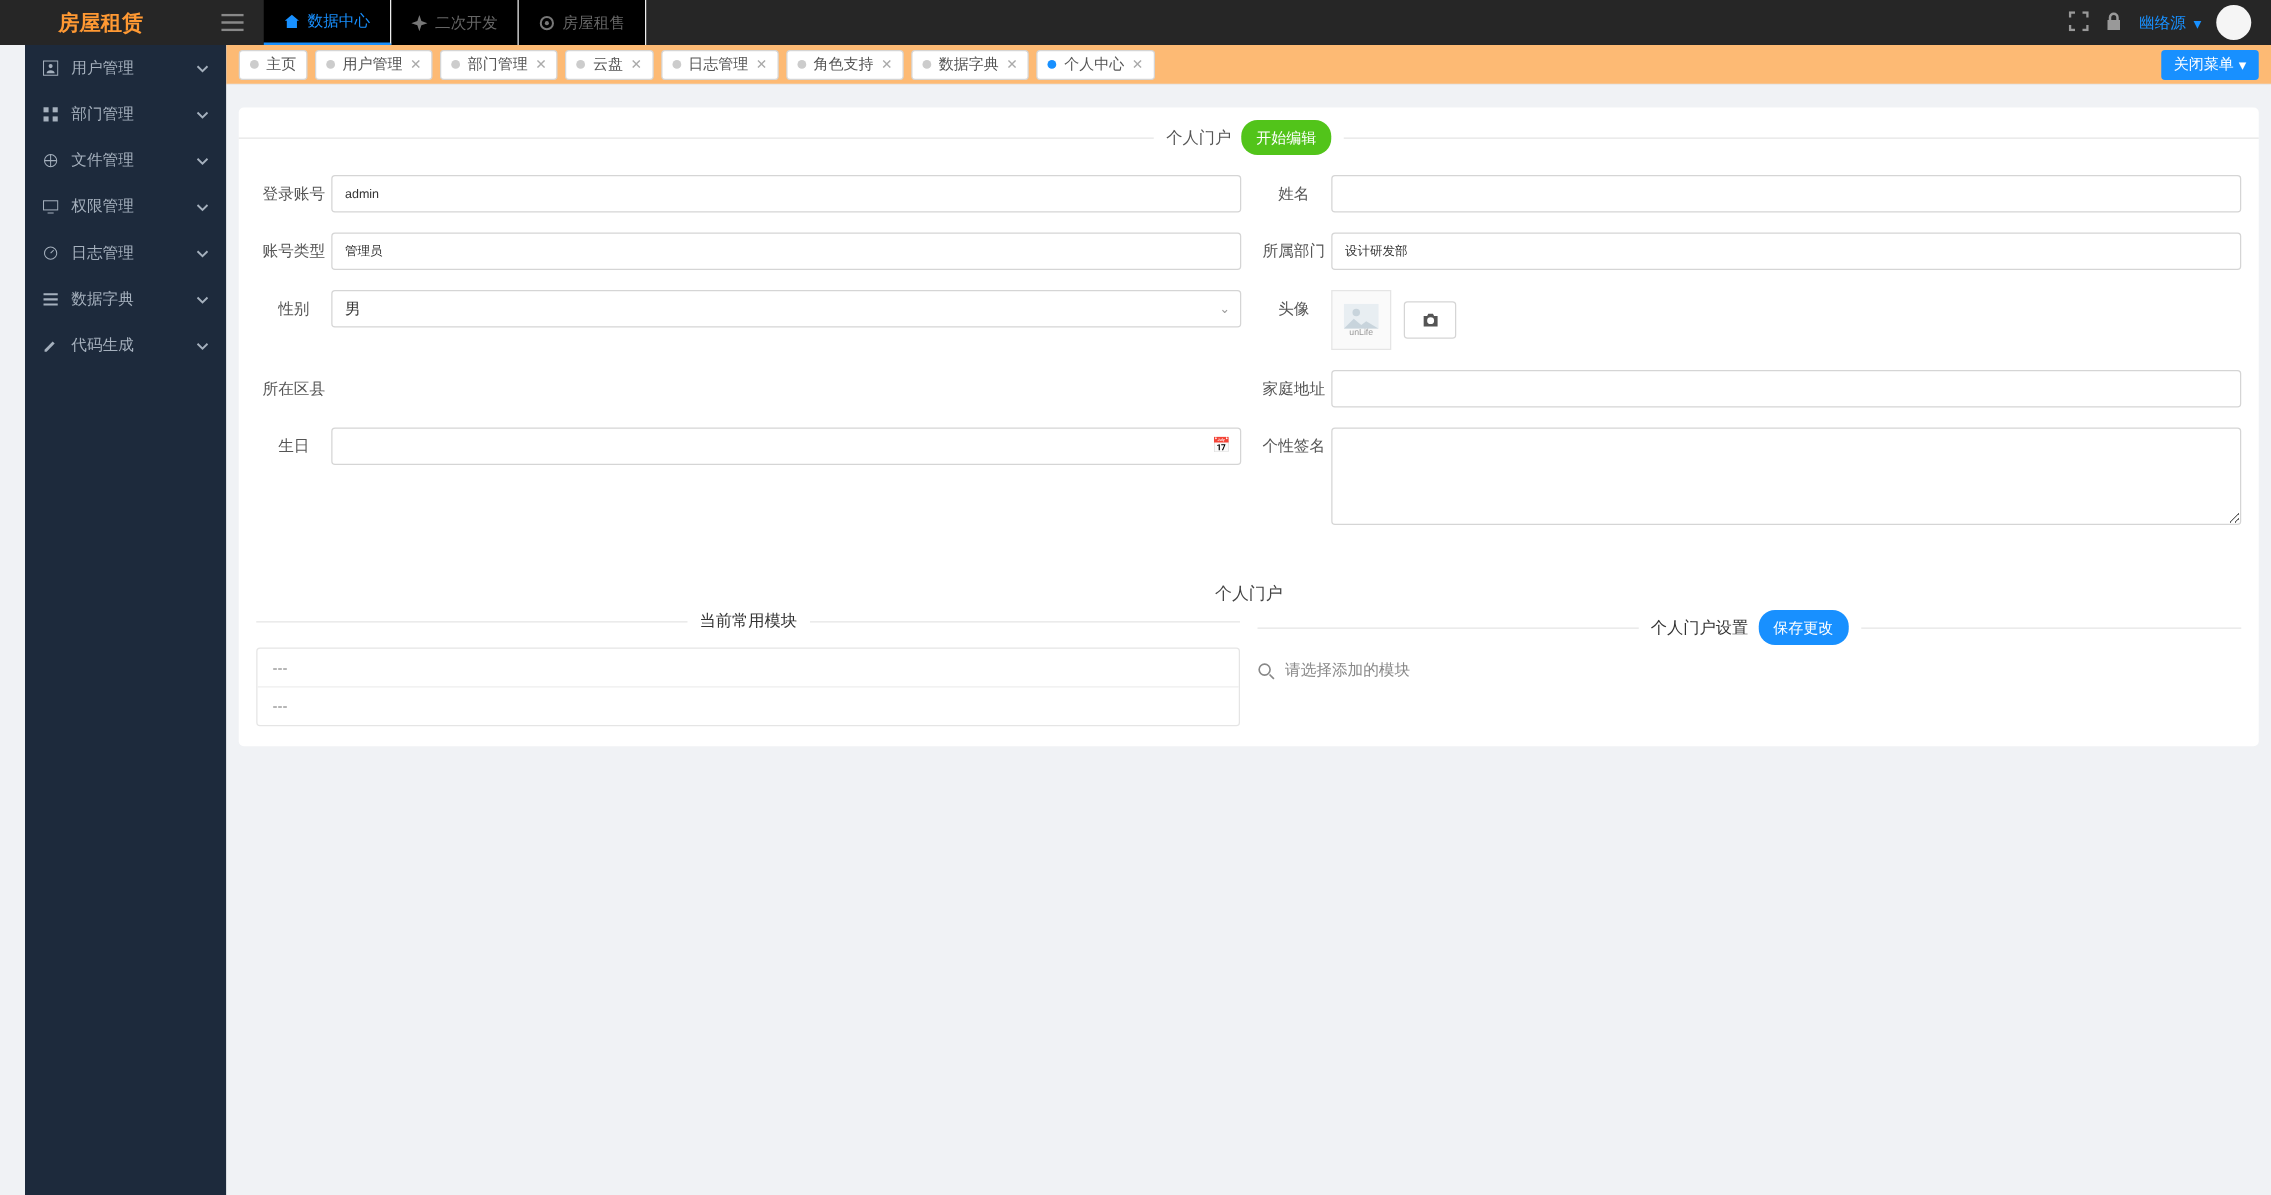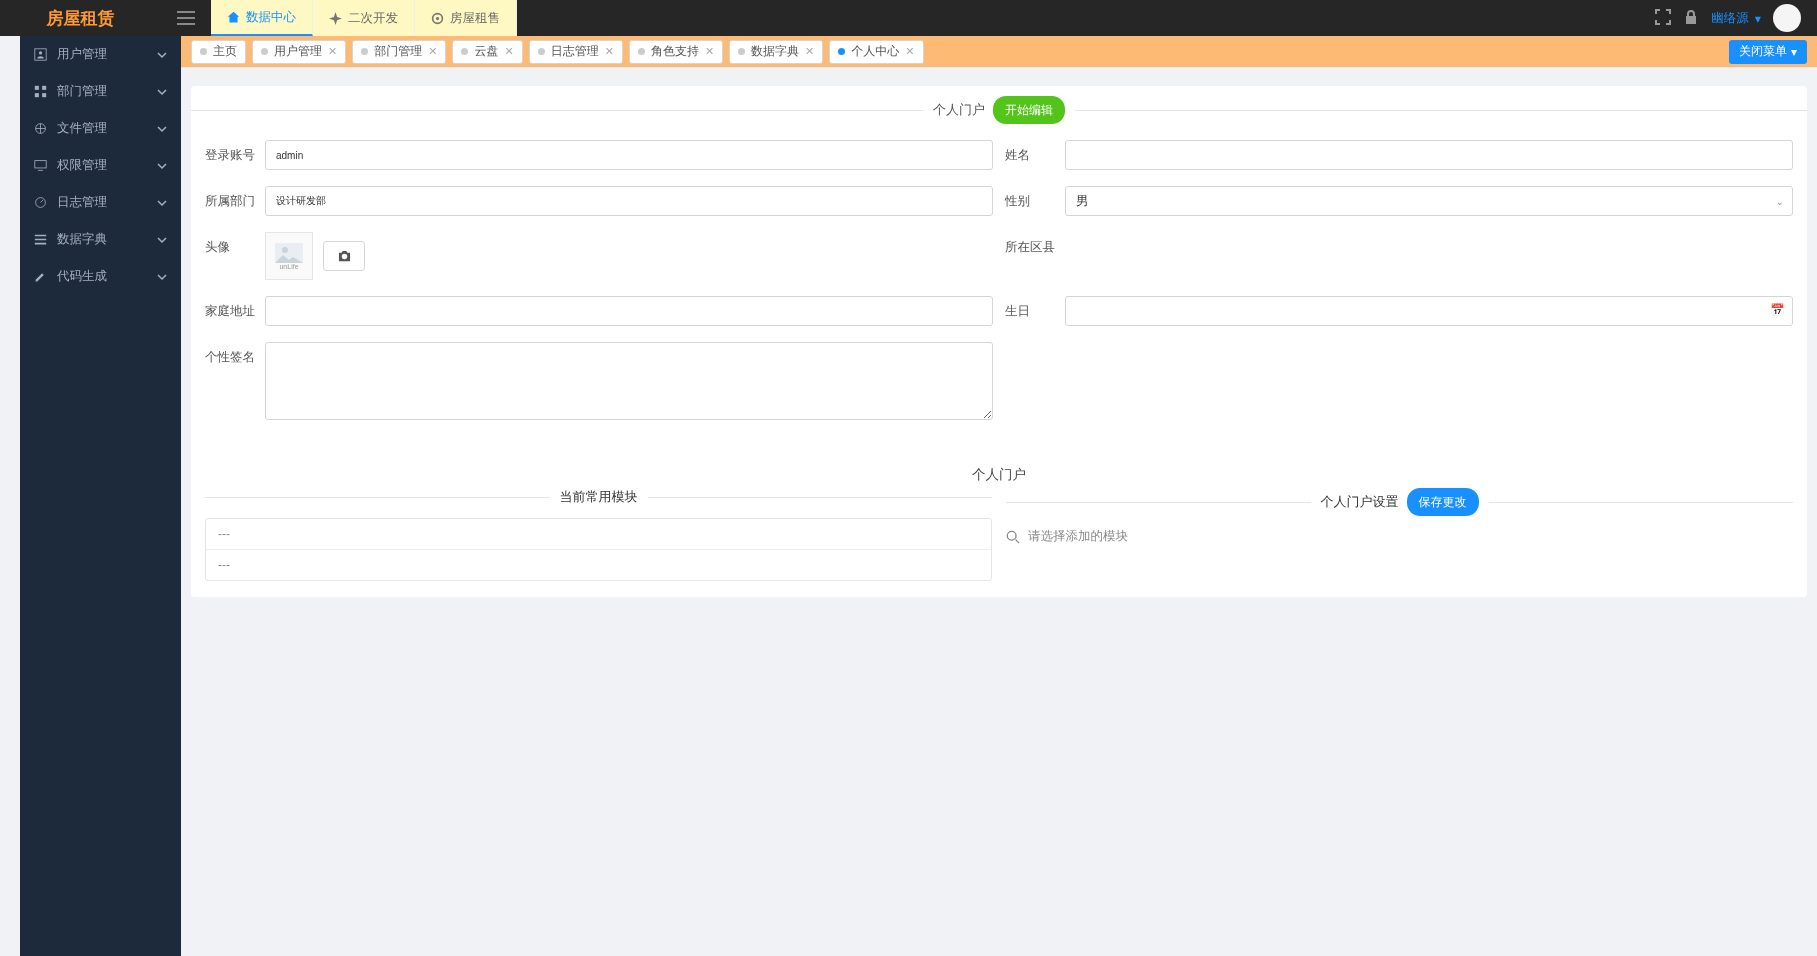--- a/index.html
+++ b/index.html
@@ -3,21 +3,21 @@
   <meta charset="utf-8">
   <style>
     * { box-sizing: border-box; margin: 0; padding: 0; }
     body { font-family: 'Microsoft YaHei', Arial, sans-serif; font-size: 13px; background: #f0f2f5; color: #333; }
     
     
     .topbar { height: 36px; background: #262626; display: flex; align-items: center; color: #fff; }
     .logo { width: 161px; height: 36px; display: flex; align-items: center; justify-content: center; font-size: 17px; font-weight: bold; color: #ff9933; }
     .toggle-btn { width: 50px; height: 36px; display: flex; align-items: center; justify-content: center; cursor: pointer; }
     .toggle-btn svg { width: 18px; height: 14px; }
-    .topnav { height: 36px; background: #fef9c3; display: flex; }
+    .topnav { height: 36px; background: #000000; display: flex; }
     .topnav-item { padding: 0 16px; display: flex; align-items: center; gap: 6px; color: #666; cursor: pointer; font-size: 12.5px; border-right: 1px solid #eee; }
     .topnav-item.active { color: #1890ff; border-bottom: 2px solid #1890ff; }
     .topnav-item svg { width: 13px; height: 13px; }
     .topnav-item.active svg { fill: #1890ff; }
     .topbar-spacer { flex: 1; }
     .topbar-right { display: flex; align-items: center; gap: 12px; padding-right: 16px; }
     .topbar-icon { color: #999; cursor: pointer; }
     .topbar-icon svg { width: 16px; height: 16px; }
     .user-menu { display: flex; align-items: center; gap: 6px; color: #1890ff; font-size: 12.5px; cursor: pointer; }
     .avatar-circle { width: 28px; height: 28px; border-radius: 50%; background: #f5f5f5; }
@@ -50,21 +50,21 @@
     .section-header::before, .section-header::after { content: ""; flex: 1; height: 1px; background: #e5e5e5; }
     .section-title-wrap { padding: 0 10px; display: inline-flex; align-items: center; gap: 8px; }
     .section-title { font-size: 13px; color: #555; }
     
     .btn { display: inline-flex; align-items: center; height: 28px; padding: 0 12px; border: none; border-radius: 13px; font-size: 12px; cursor: pointer; }
     .btn-green { background: #52c41a; color: #fff; }
     .btn-blue { background: #1890ff; color: #fff; }
     
     .form-grid { display: grid; grid-template-columns: 1fr 1fr; gap: 0 12px; padding: 0 14px 18px; }
     .form-row { display: flex; align-items: flex-start; margin-bottom: 16px; }
-    .form-label { width: 60px; flex-shrink: 0; text-align: left; color: #555; font-size: 12.5px; padding-top: 7px; }
+    .form-label { width: 60px; flex-shrink: 0; text-align: center; color: #555; font-size: 12.5px; padding-top: 7px; }
     .form-control { flex: 1; height: 30px; border: 1px solid #d5d5d5; border-radius: 3px; padding: 0 10px; font-size: 10px; color: #333; background: #fff; }
     .form-select { flex: 1; height: 30px; border: 1px solid #d5d5d5; border-radius: 3px; padding: 0 26px 0 10px; font-size: 12.5px; color: #333; position: relative; display: flex; align-items: center; }
     .form-select .chev { position: absolute; right: 8px; color: #999; font-size: 10px; }
     textarea.form-control { height: 78px; resize: vertical; padding-top: 6px; }
     .date-input { position: relative; flex: 1; }
     .date-input input { width: 100%; height: 30px; border: 1px solid #d5d5d5; border-radius: 3px; padding: 0 30px 0 10px; font-size: 12.5px; }
     .date-input .cal { position: absolute; right: 8px; top: 7px; color: #aaa; font-size: 12px; }
     
     .avatar-row { display: flex; align-items: center; gap: 10px; }
     .avatar-box { width: 48px; height: 48px; border: 1px solid #e5e5e5; display: flex; flex-direction: column; align-items: center; justify-content: center; background: #fafafa; font-size: 7px; color: #999; }
@@ -275,20 +275,24 @@
         <div class="form-grid">
           <div class="form-row">
             <label class="form-label">登录账号</label>
             <input class="form-control" value="admin" style="">
           </div>
           <div class="form-row">
             <label class="form-label">姓名</label>
             <input class="form-control" value="" style="">
           </div>
           <div class="form-row">
+            <label class="form-label">账号类型</label>
+            <input class="form-control" value="管理员" style="">
+          </div>
+          <div class="form-row">
             <label class="form-label">所属部门</label>
             <input class="form-control" value="设计研发部" style="">
           </div>
           <div class="form-row">
             <label class="form-label">性别</label>
             <div class="form-select">
                 <span>男</span>
                 <span class="chev">⌄</span>
               </div>
           </div>

